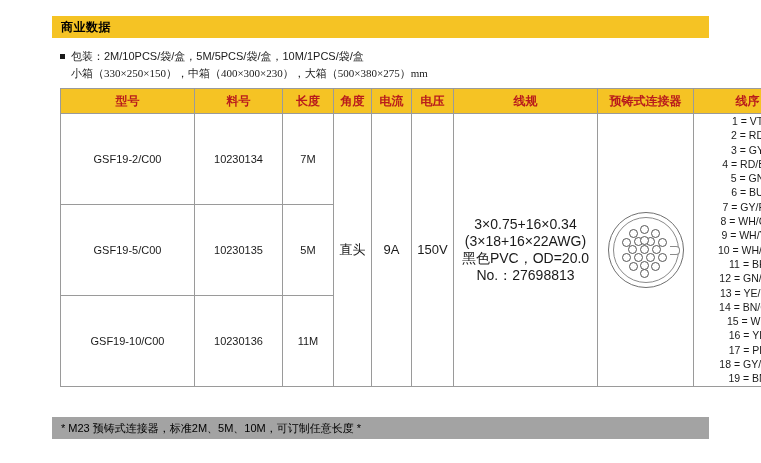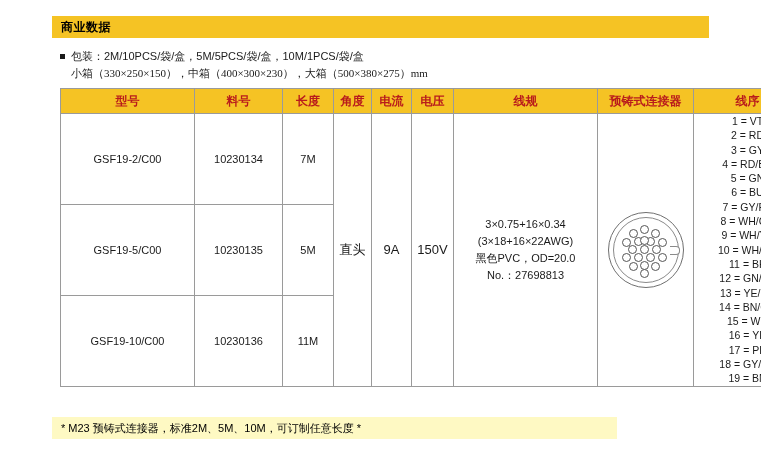--- a/index.html
+++ b/index.html
@@ -104,21 +104,21 @@
     height: 86px;
     font-size: 11px;
     color: #1a1a1a;
   }
   td.tall {
     font-size: 13px;
     color: #1a1a1a;
   }
   td.wirespec {
     line-height: 17px;
-    font-size: 11px;
+    font-size: 14px;
   }
   td.pinout {
     position: relative;
   }
   td.seq {
     vertical-align: top;
     text-align: left;
     padding: 6px 0 0 8px;
     line-height: 14.3px;
     font-size: 10.5px;
@@ -173,23 +173,23 @@
     border-radius: 50%;
     background: #ffffff;
     box-sizing: border-box;
   }
 
   
   .footer-bar {
     position: absolute;
     left: 52px;
     top: 417px;
-    width: 565px;
+    width: 657px;
     height: 22px;
-    background: #fef9c3;
+    background: #a3a3a3;
     display: flex;
     align-items: center;
   }
   .footer-bar .note {
     font-size: 11px;
     color: #000;
     padding-left: 9px;
   }
 </style>
 </head>

